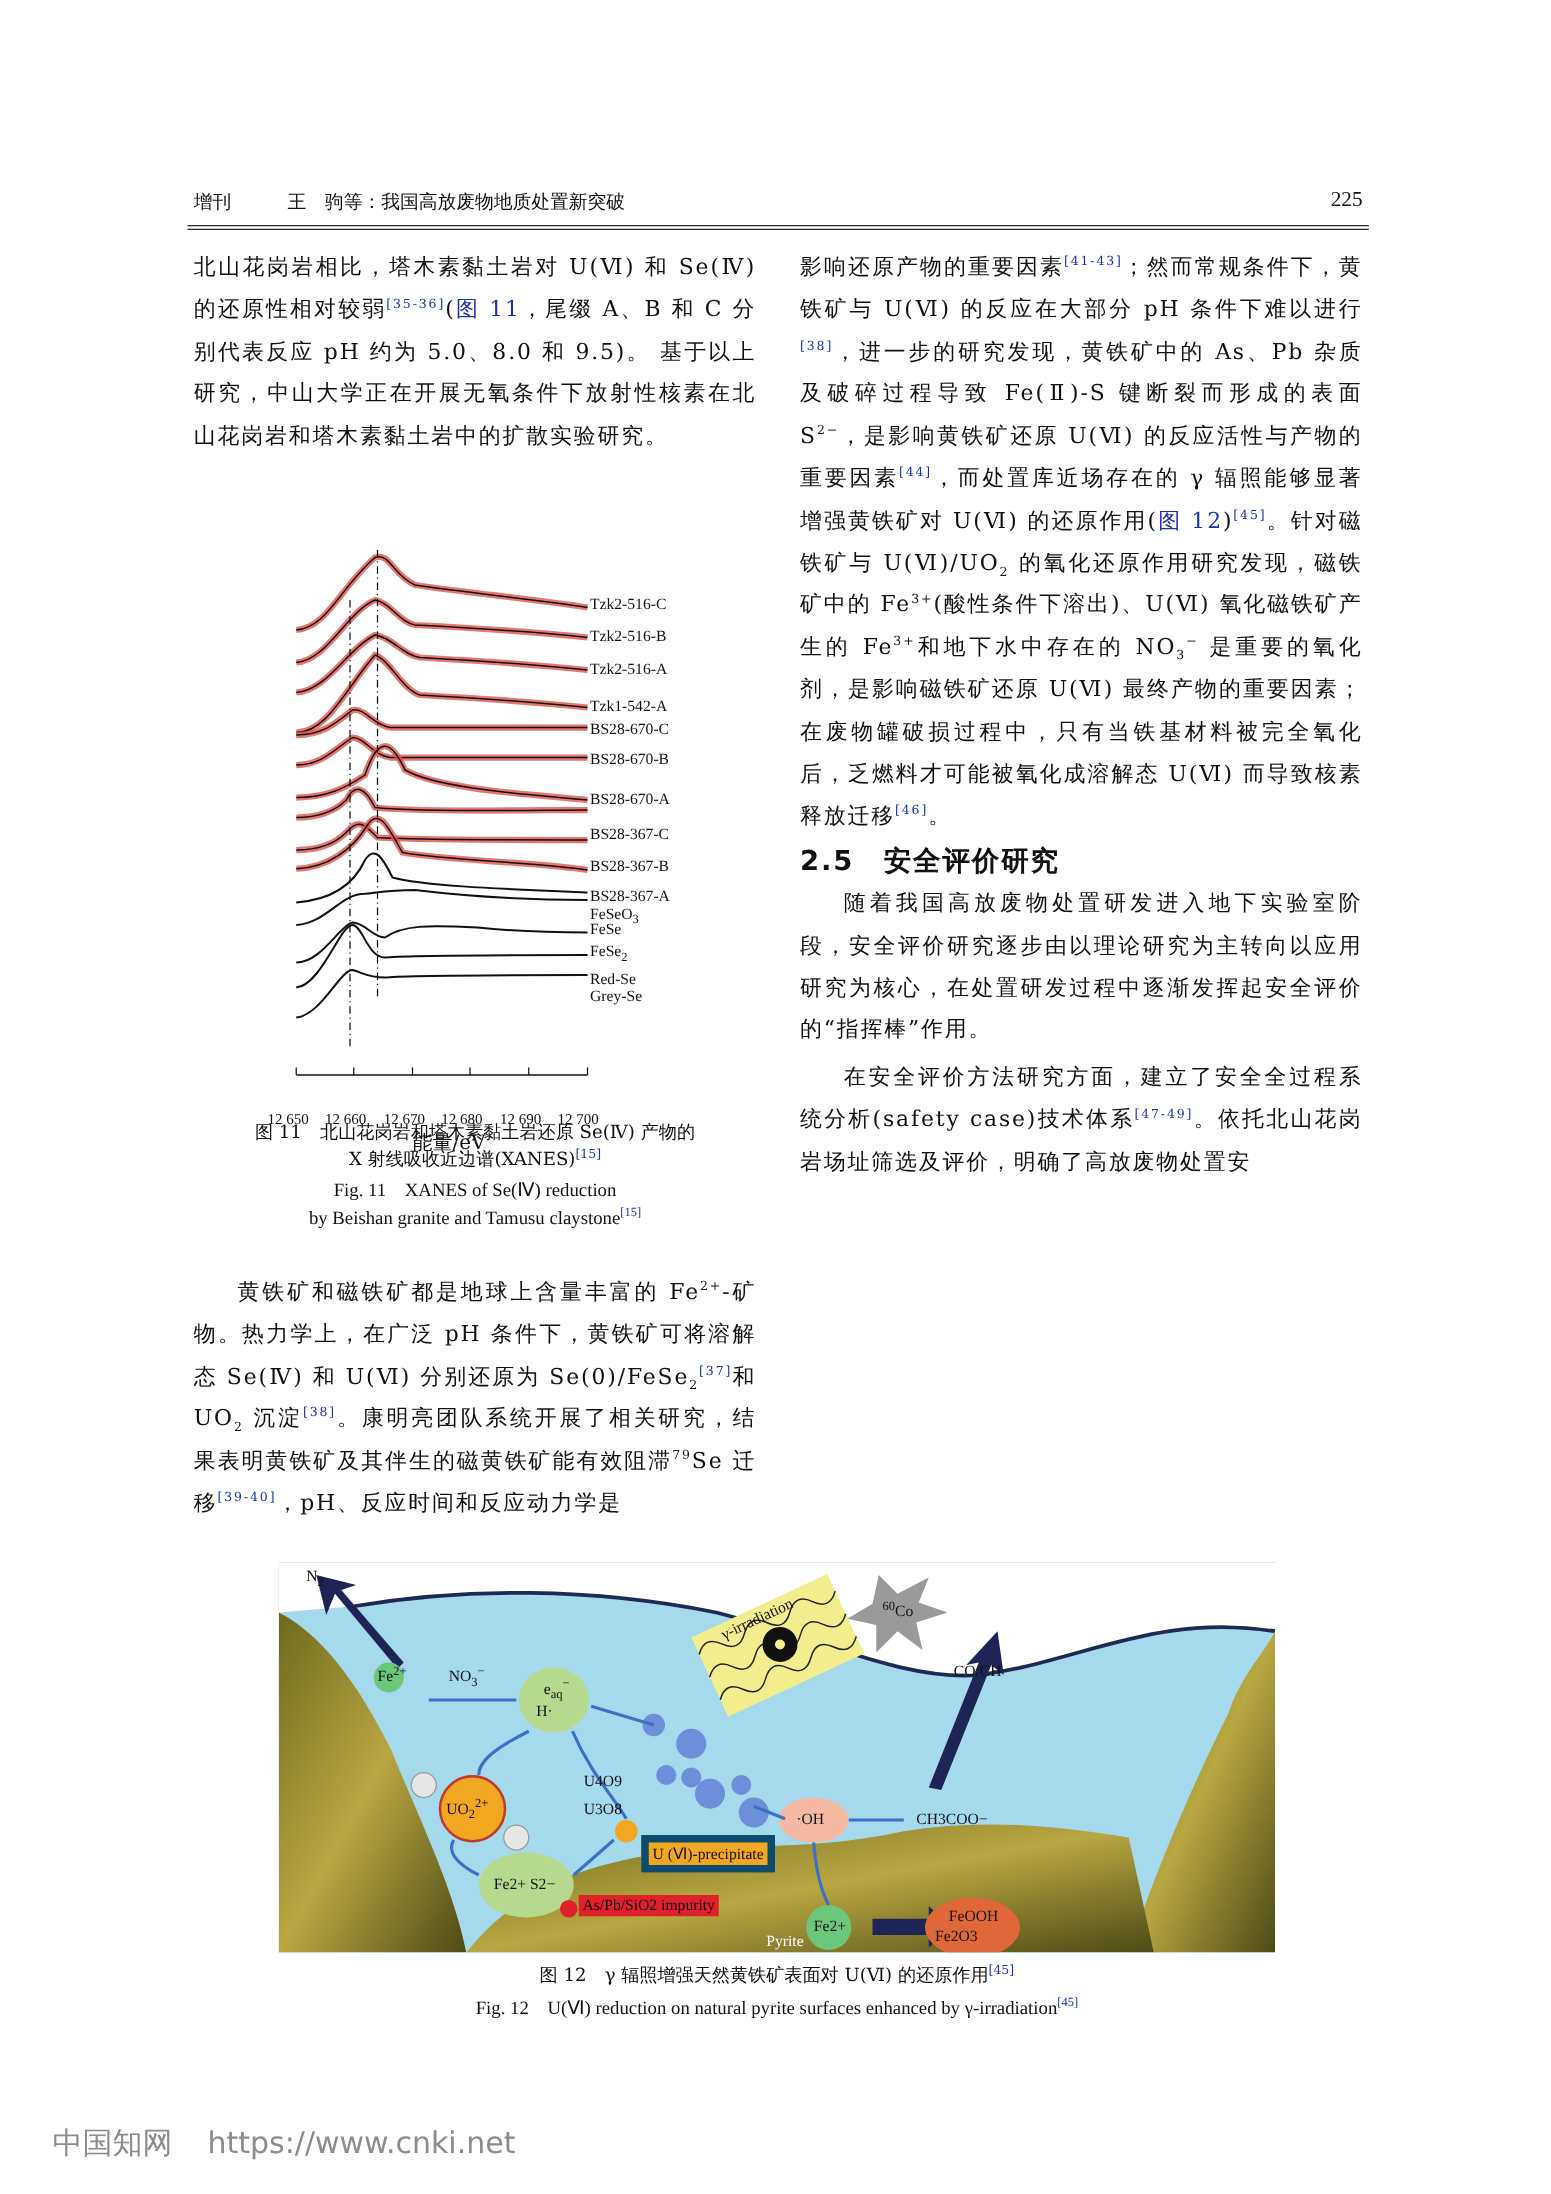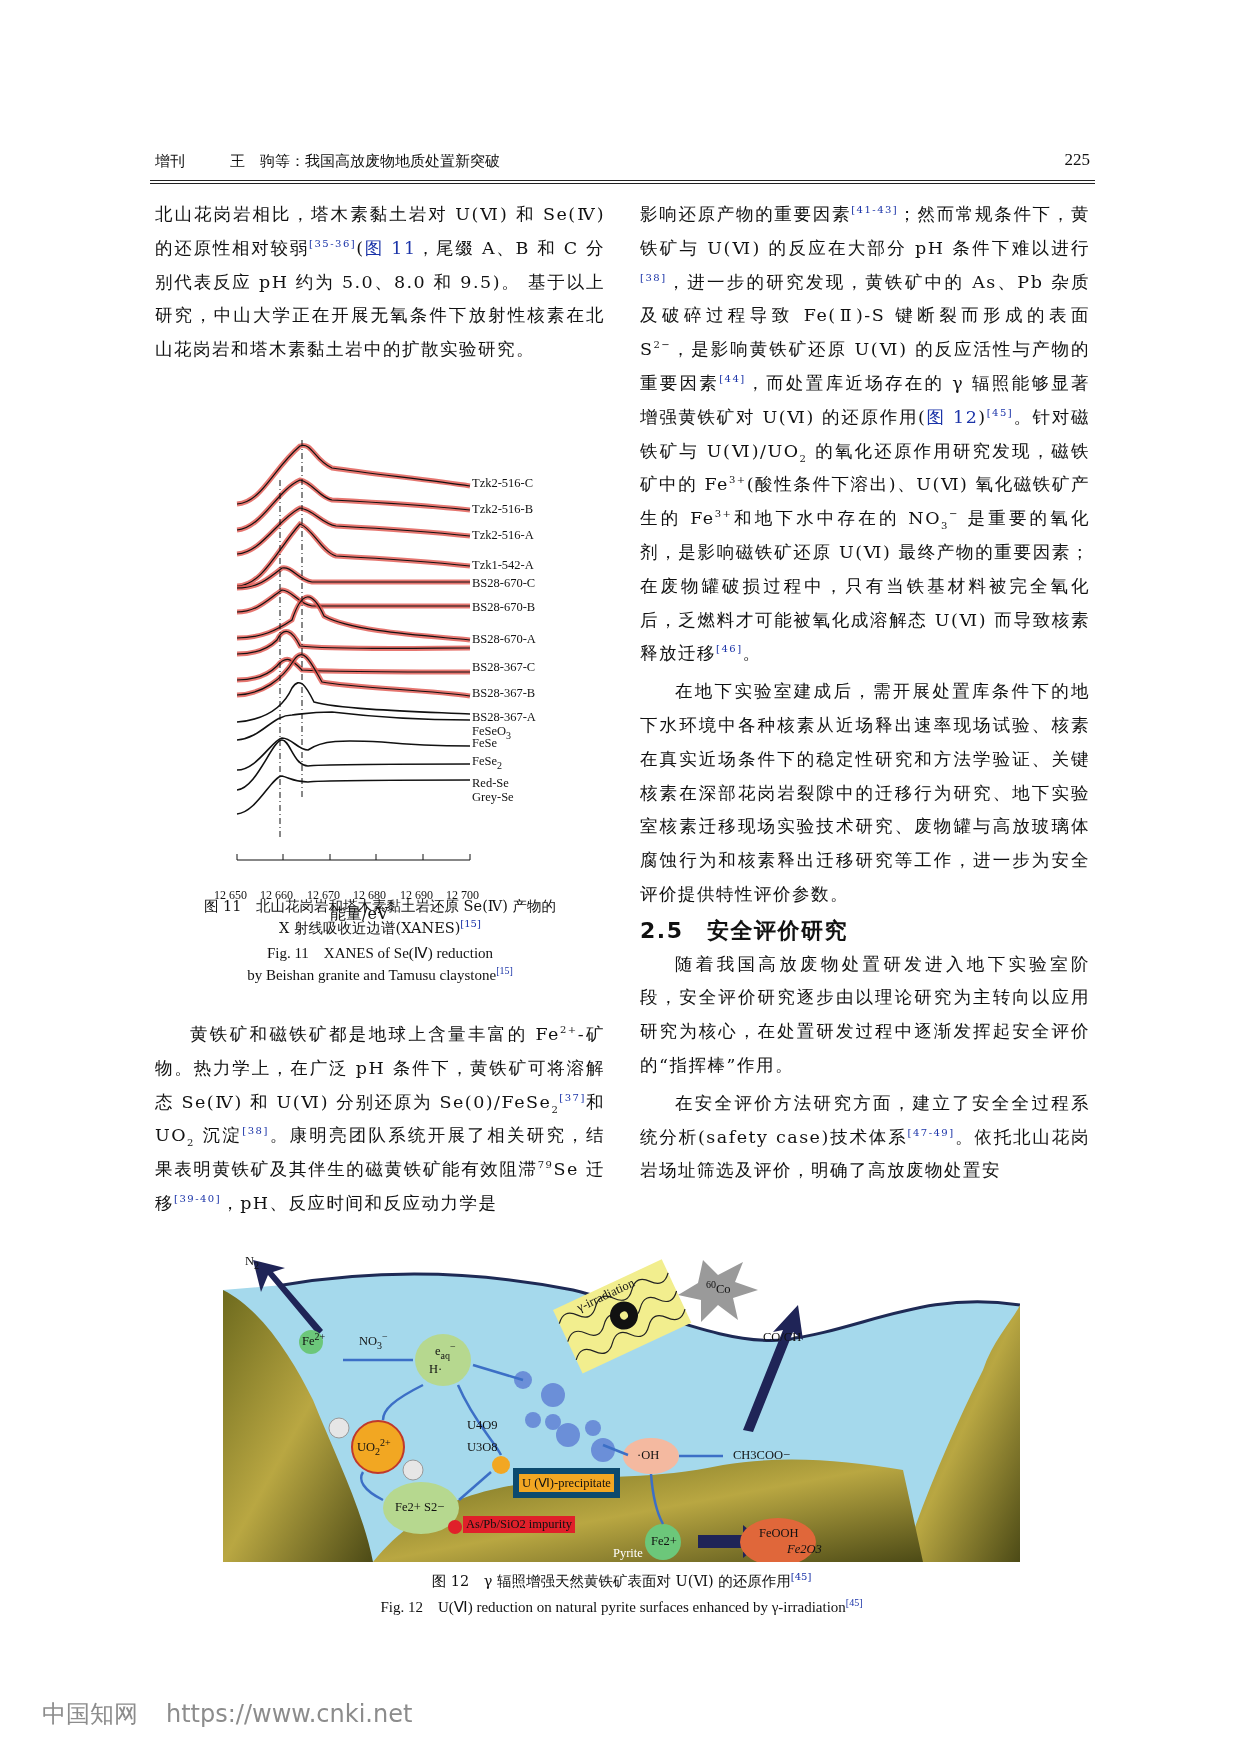--- a/index.html
+++ b/index.html
@@ -129,21 +129,20 @@
   <div>Fig. 11　XANES of Se(Ⅳ) reduction</div>
   <div><span>by Beishan granite and Tamusu claystone</span><sup class="ref">[15]</sup></div>
 </div>
 
 <div class="col" style="left:155px;top:1018px;width:450px;">
   <p class="ind"><span>黄铁矿和磁铁矿都是地球上含量丰富的 Fe</span><sup>2+</sup><span>-矿物。热力学上，在广泛 pH 条件下，黄铁矿可将溶解态 Se(Ⅳ) 和 U(Ⅵ) 分别还原为 Se(0)/FeSe</span><sub>2</sub><sup class="ref">[37]</sup><span>和 UO</span><sub>2</sub><span> 沉淀</span><sup class="ref">[38]</sup><span>。康明亮团队系统开展了相关研究，结果表明黄铁矿及其伴生的磁黄铁矿能有效阻滞</span><sup>79</sup><span>Se 迁移</span><sup class="ref">[39-40]</sup><span>，pH、反应时间和反应动力学是</span></p>
 </div>
 
 <div class="col" style="left:640px;top:198px;width:450px;">
   <p><span>影响还原产物的重要因素</span><sup class="ref">[41-43]</sup><span>；然而常规条件下，黄铁矿与 U(Ⅵ) 的反应在大部分 pH 条件下难以进行</span><sup class="ref">[38]</sup><span>，进一步的研究发现，黄铁矿中的 As、Pb 杂质及破碎过程导致 Fe(Ⅱ)-S 键断裂而形成的表面 S</span><sup>2−</sup><span>，是影响黄铁矿还原 U(Ⅵ) 的反应活性与产物的重要因素</span><sup class="ref">[44]</sup><span>，而处置库近场存在的 γ 辐照能够显著增强黄铁矿对 U(Ⅵ) 的还原作用(</span><span class="lnk">图 12</span><span>)</span><sup class="ref">[45]</sup><span>。针对磁铁矿与 U(Ⅵ)/UO</span><sub>2</sub><span> 的氧化还原作用研究发现，磁铁矿中的 Fe</span><sup>3+</sup><span>(酸性条件下溶出)、U(Ⅵ) 氧化磁铁矿产生的 Fe</span><sup>3+</sup><span>和地下水中存在的 NO</span><sub>3</sub><sup>−</sup><span> 是重要的氧化剂，是影响磁铁矿还原 U(Ⅵ) 最终产物的重要因素；在废物罐破损过程中，只有当铁基材料被完全氧化后，乏燃料才可能被氧化成溶解态 U(Ⅵ) 而导致核素释放迁移</span><sup class="ref">[46]</sup><span>。</span></p>
-  <p class="ind" style="margin-top:4px;">在地下实验室建成后，需开展处置库条件下的地下水环境中各种核素从近场释出速率现场试验、核素在真实近场条件下的稳定性研究和方法学验证、关键核素在深部花岗岩裂隙中的迁移行为研究、地下实验室核素迁移现场实验技术研究、废物罐与高放玻璃体腐蚀行为和核素释出迁移研究等工作，进一步为安全评价提供特性评价参数。</p>
   <p class="sec" style="margin-top:2px;">2.5　安全评价研究</p>
   <p class="ind">随着我国高放废物处置研发进入地下实验室阶段，安全评价研究逐步由以理论研究为主转向以应用研究为核心，在处置研发过程中逐渐发挥起安全评价的“指挥棒”作用。</p>
   <p class="ind" style="margin-top:4px;"><span>在安全评价方法研究方面，建立了安全全过程系统分析(safety case)技术体系</span><sup class="ref">[47-49]</sup><span>。依托北山花岗岩场址筛选及评价，明确了高放废物处置安</span></p>
 </div>
 
 <div class="fig12">
   <svg width="797" height="312" viewBox="0 0 797 312" style="position:absolute;left:0;top:0;">
     <defs>
       <linearGradient id="rock" x1="0" y1="0" x2="1" y2="1">
         <stop offset="0" stop-color="#6d6a1e"></stop>
@@ -213,21 +212,21 @@
   <span class="f12t" style="left:134px;top:190px;"><span>UO</span><sub>2</sub><sup>2+</sup></span>
   <span class="f12t" style="left:244px;top:168px;">U4O9</span>
   <span class="f12t" style="left:244px;top:190px;">U3O8</span>
   <span class="f12t" style="left:414px;top:198px;">·OH</span>
   <span class="f12t" style="left:510px;top:198px;">CH3COO−</span>
   <span class="f12t" style="left:290px;top:218px;background:#f2a722;padding:1px 3px;border:6px solid #0c4a6e;">U (Ⅵ)-precipitate</span>
   <span class="f12t" style="left:172px;top:250px;">Fe2+ S2−</span>
   <span class="f12t" style="left:240px;top:266px;background:#e0202a;padding:1px 3px;">As/Pb/SiO2 impurity</span>
   <span class="f12t" style="left:428px;top:284px;">Fe2+</span>
   <span class="f12t" style="left:536px;top:276px;">FeOOH</span>
-  <span class="f12t" style="left:564px;top:292px;font-style:italic;">Fe2O3</span>
+  <span class="f12t" style="left:525px;top:292px;">Fe2O3</span>
   <span class="f12t" style="left:390px;top:296px;color:#fff;text-align:center;">Pyrite</span>
 </div>
 
 <div class="cap" style="left:223px;top:1570px;width:797px;">
   <span>图 12　γ 辐照增强天然黄铁矿表面对 U(Ⅵ) 的还原作用</span><sup class="ref">[45]</sup>
 </div>
 <div class="cap en" style="left:223px;top:1596px;width:797px;">
   <span>Fig. 12　U(Ⅵ) reduction on natural pyrite surfaces enhanced by γ-irradiation</span><sup class="ref">[45]</sup>
 </div>
 

